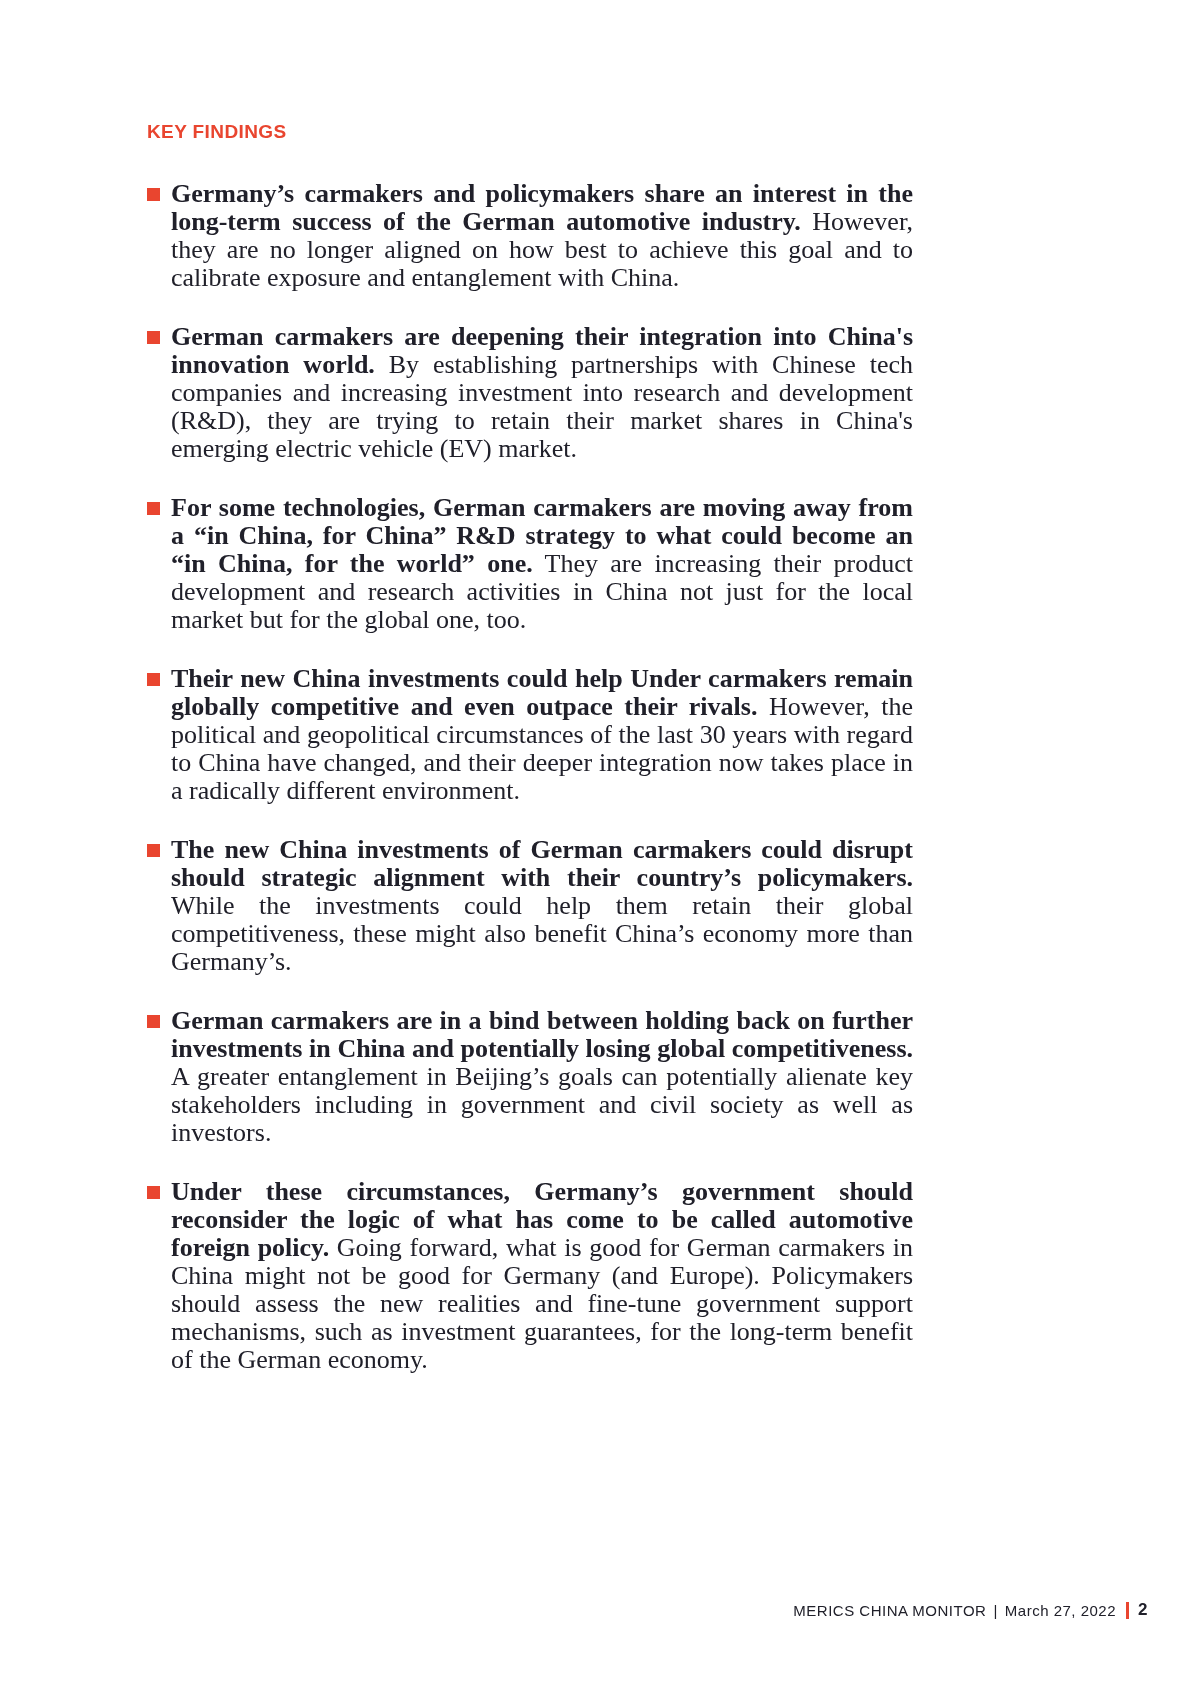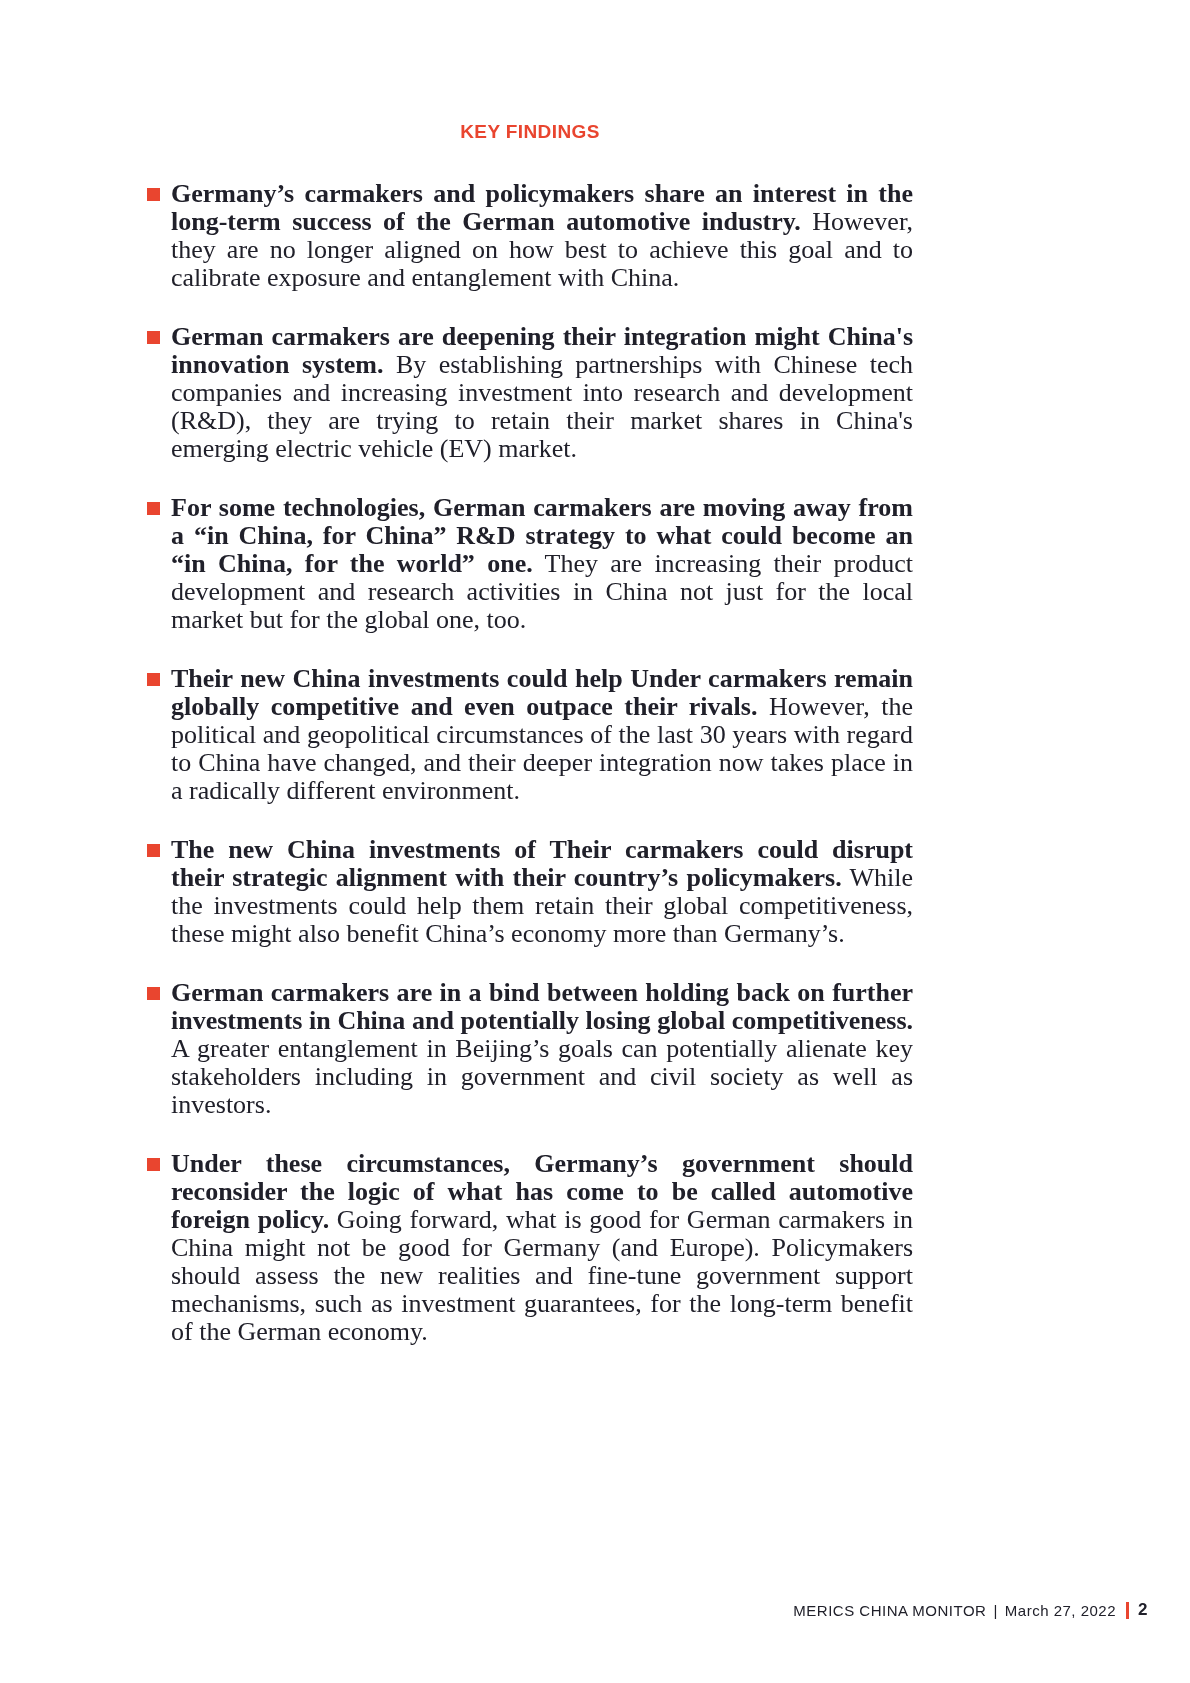--- a/index.html
+++ b/index.html
@@ -28,21 +28,20 @@
     top: 121px;
     width: 766px;
   }
   .heading {
     font-family: "Liberation Sans", sans-serif;
     font-size: 19px;
     font-weight: 700;
     letter-spacing: 0.4px;
     color: var(--accent);
     margin: 0 0 37px 0;
-    text-align: center;
   }
   ul.findings {
     list-style: none;
     margin: 0;
     padding: 0;
   }
   li.finding {
     display: flex;
     align-items: flex-start;
     margin: 0 0 31px 0;
@@ -93,33 +92,33 @@
   <div class="content">
     <h1 class="heading">KEY FINDINGS</h1>
 
     <ul class="findings">
       <li class="finding">
         <span class="sq"></span>
         <span class="ftext"><b>Germany’s carmakers and policymakers share an interest in the long-term success of the German automotive industry.</b> <span>However, they are no longer aligned on how best to achieve this goal and to calibrate exposure and entanglement with China.</span></span>
       </li>
       <li class="finding">
         <span class="sq"></span>
-        <span class="ftext"><b>German carmakers are deepening their integration might China's innovation system.</b> <span>By establishing partnerships with Chinese tech companies and increasing investment into research and development (R&amp;D), they are trying to retain their market shares in China's emerging electric vehicle (EV) market.</span></span>
+        <span class="ftext"><b>German carmakers are deepening their integration into China's innovation world.</b> <span>By establishing partnerships with Chinese tech companies and increasing investment into research and development (R&amp;D), they are trying to retain their market shares in China's emerging electric vehicle (EV) market.</span></span>
       </li>
       <li class="finding">
         <span class="sq"></span>
         <span class="ftext"><b>For some technologies, German carmakers are moving away from a “in China, for China” R&amp;D strategy to what could become an “in China, for the world” one.</b> <span>They are increasing their product development and research activities in China not just for the local market but for the global one, too.</span></span>
       </li>
       <li class="finding">
         <span class="sq"></span>
         <span class="ftext"><b>Their new China investments could help Under carmakers remain globally competitive and even outpace their rivals.</b> <span>However, the political and geopolitical circumstances of the last 30 years with regard to China have changed, and their deeper integration now takes place in a radically different environment.</span></span>
       </li>
       <li class="finding">
         <span class="sq"></span>
-        <span class="ftext"><b>The new China investments of Their carmakers could disrupt their strategic alignment with their country’s policymakers.</b> <span>While the investments could help them retain their global competitiveness, these might also benefit China’s economy more than Germany’s.</span></span>
+        <span class="ftext"><b>The new China investments of German carmakers could disrupt should strategic alignment with their country’s policymakers.</b> <span>While the investments could help them retain their global competitiveness, these might also benefit China’s economy more than Germany’s.</span></span>
       </li>
       <li class="finding">
         <span class="sq"></span>
         <span class="ftext"><b>German carmakers are in a bind between holding back on further investments in China and potentially losing global competitiveness.</b> <span>A greater entanglement in Beijing’s goals can potentially alienate key stakeholders including in government and civil society as well as investors.</span></span>
       </li>
       <li class="finding">
         <span class="sq"></span>
         <span class="ftext"><b>Under these circumstances, Germany’s government should reconsider the logic of what has come to be called automotive foreign policy.</b> <span>Going forward, what is good for German carmakers in China might not be good for Germany (and Europe). Policymakers should assess the new realities and fine-tune government support mechanisms, such as investment guarantees, for the long-term benefit of the German economy.</span></span>
       </li>
     </ul>

